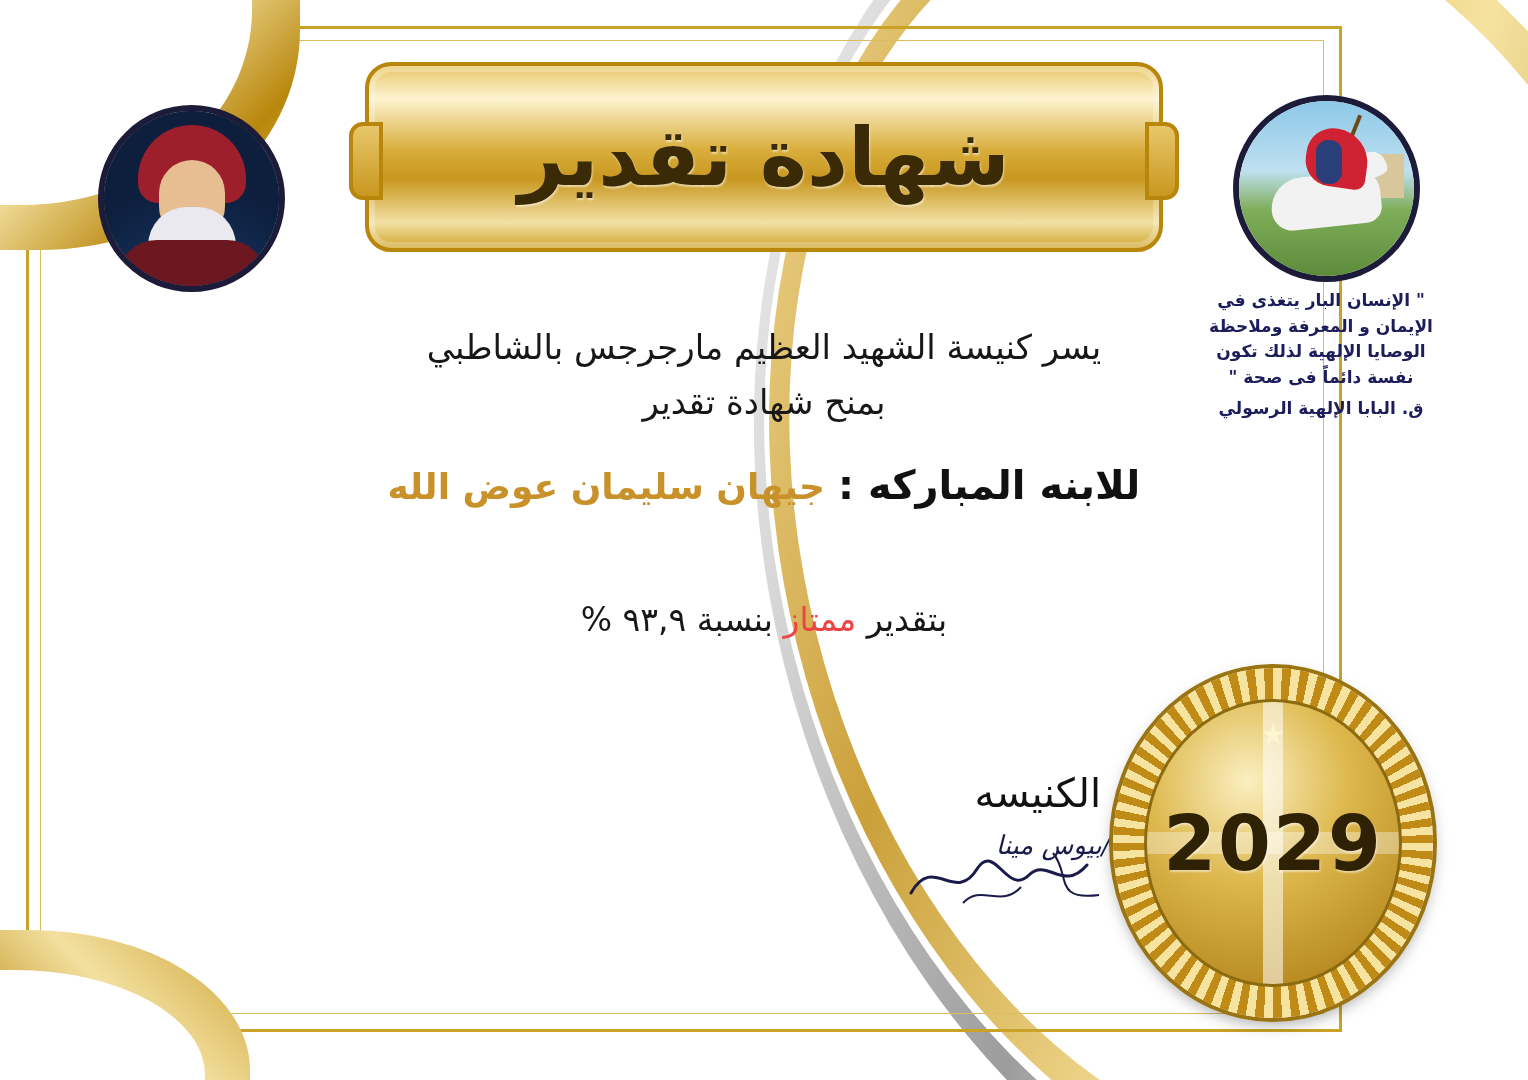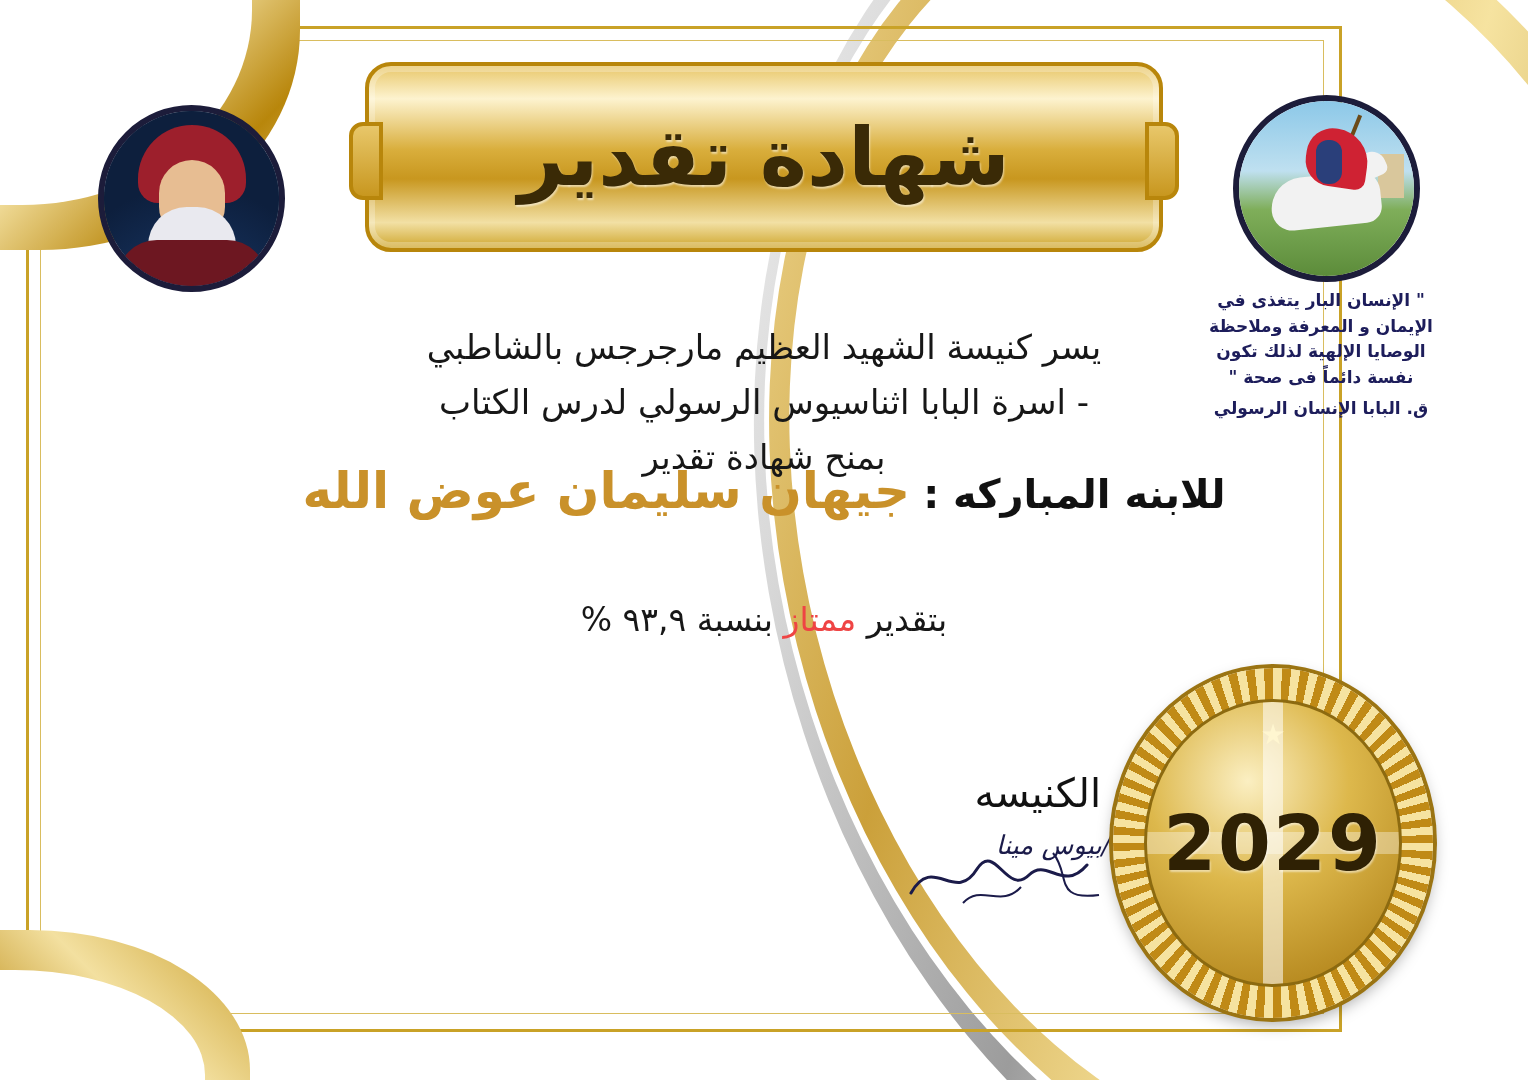--- a/index.html
+++ b/index.html
@@ -326,21 +326,21 @@
     text-align: center;
     direction: rtl;
     white-space: nowrap;
   }
   .recipient-label {
     font-size: 40px;
     font-weight: bold;
     color: #111111;
   }
   .recipient-name {
-    font-size: 50px;
+    font-size: 36px;
     font-weight: bold;
     color: #c9912a;
     margin-right: 8px;
   }
   .reason-text {
     position: absolute;
     left: 50%;
     transform: translateX(-50%);
     top: 592px;
     width: 1080px;
@@ -480,26 +480,25 @@
       <div class="tower"></div>
       <div class="horse"></div>
       <div class="horse-head"></div>
       <div class="cape"></div>
       <div class="rider"></div>
     </div>
   </div>
 
   <div class="quote-block">
     <div>" الإنسان البار يتغذى في الإيمان و المعرفة وملاحظة الوصايا الإلهية لذلك تكون نفسة دائماً فى صحة "</div>
-    <div class="quote-source">ق. البابا الإنسان الرسولي</div>
+    <div class="quote-source">ق. البابا الإلهية الرسولي</div>
   </div>
 
   <div class="body-text">
     <div>يسر كنيسة الشهيد العظيم مارجرجس بالشاطبي</div>
-    <div>- اسرة البابا اثناسيوس الرسولي لدرس الكتاب</div>
     <div>بمنح شهادة تقدير</div>
   </div>
 
   <div class="recipient-line">
     <span class="recipient-label">للابنه المباركه :</span>
     <span class="recipient-name">جيهان سليمان عوض الله</span>
   </div>
 
   <div class="reason-text">
     <div>

